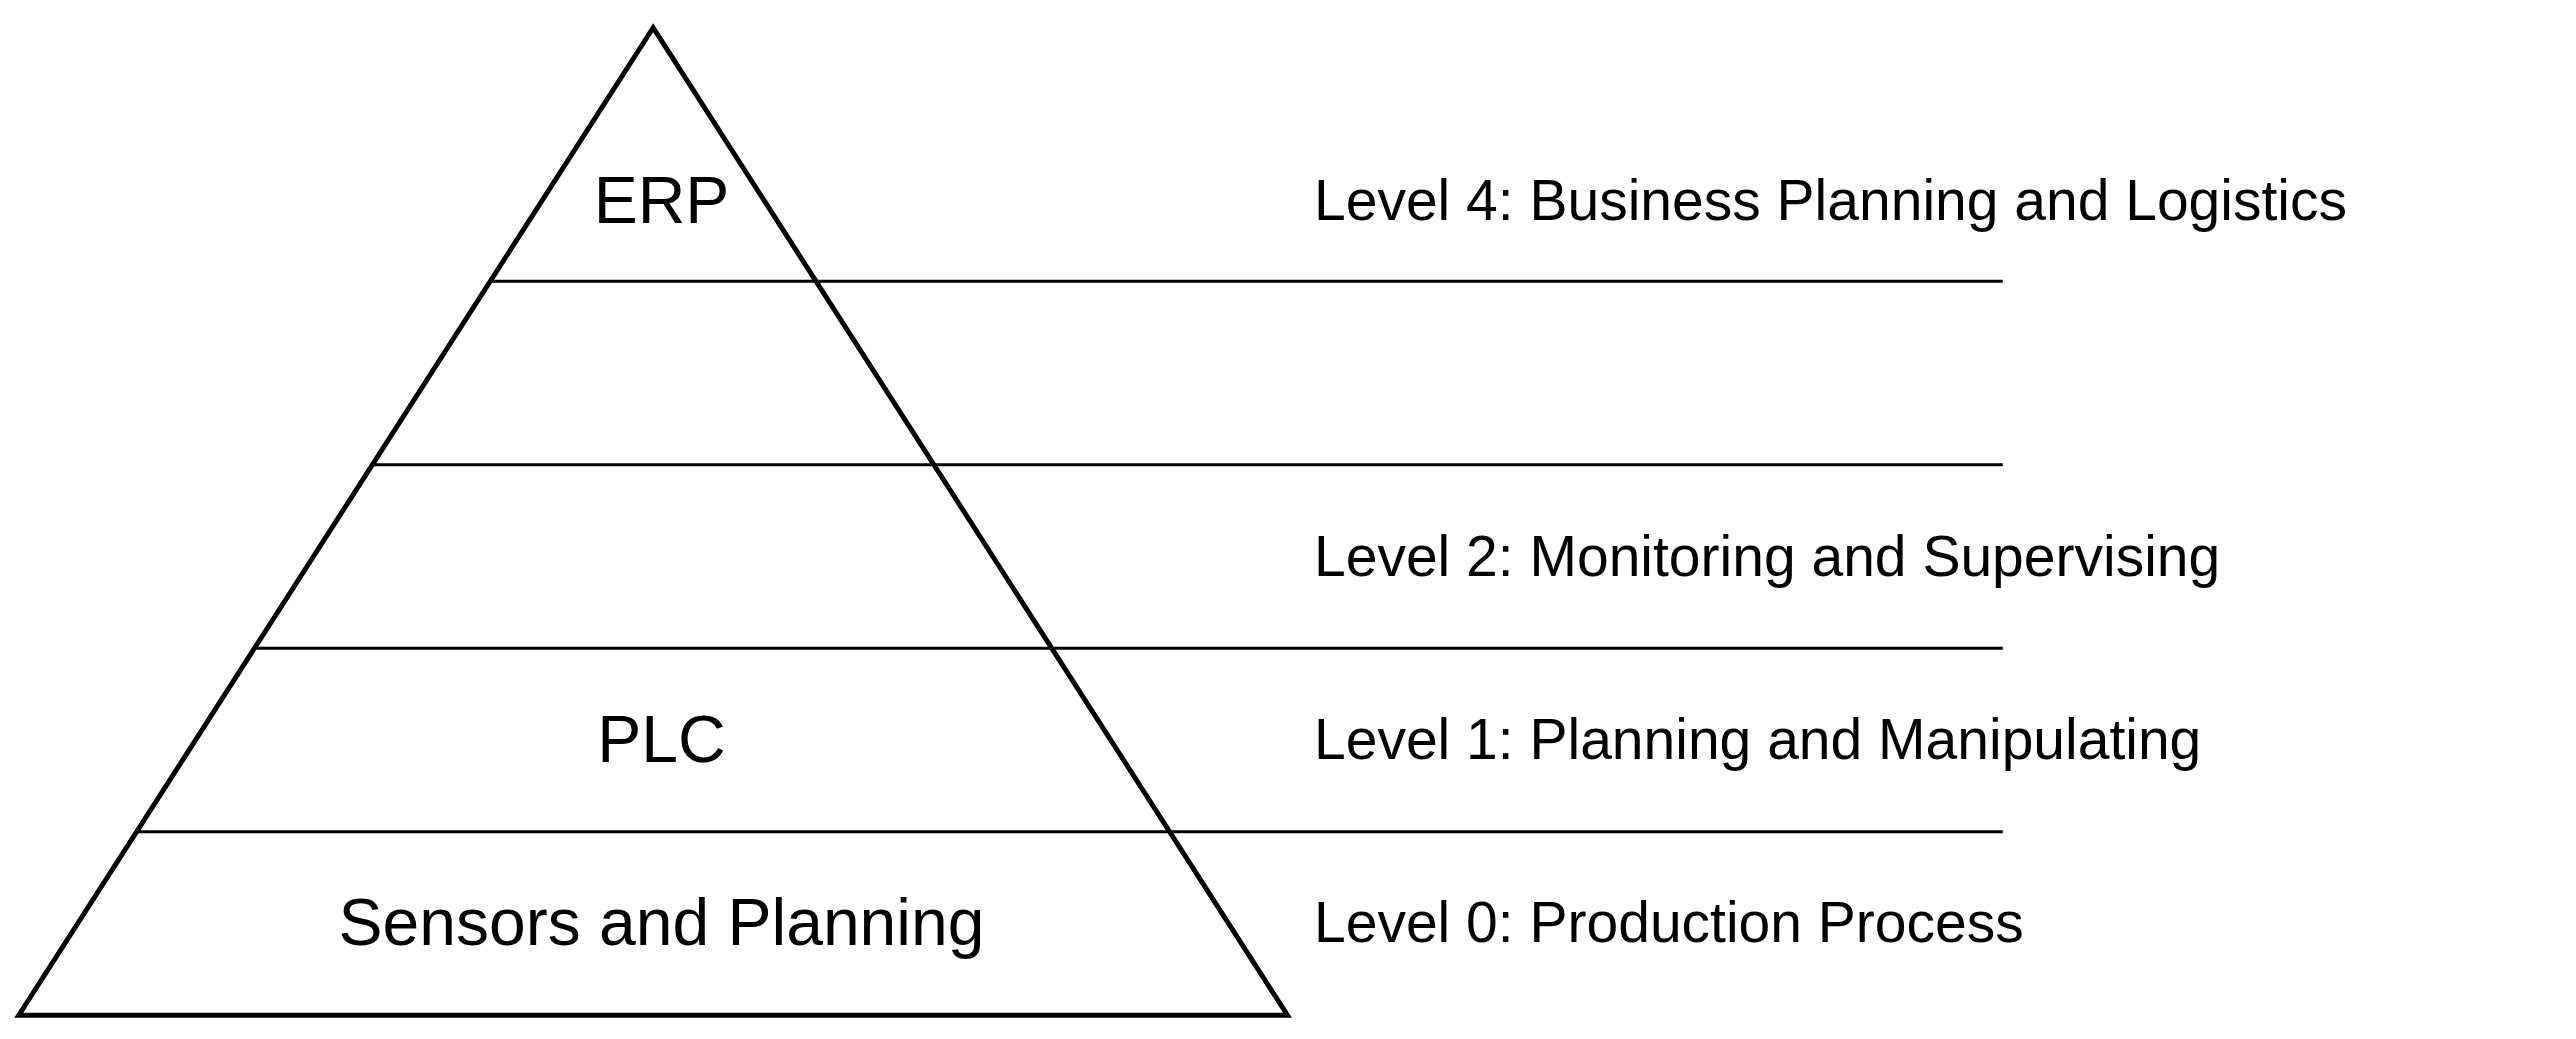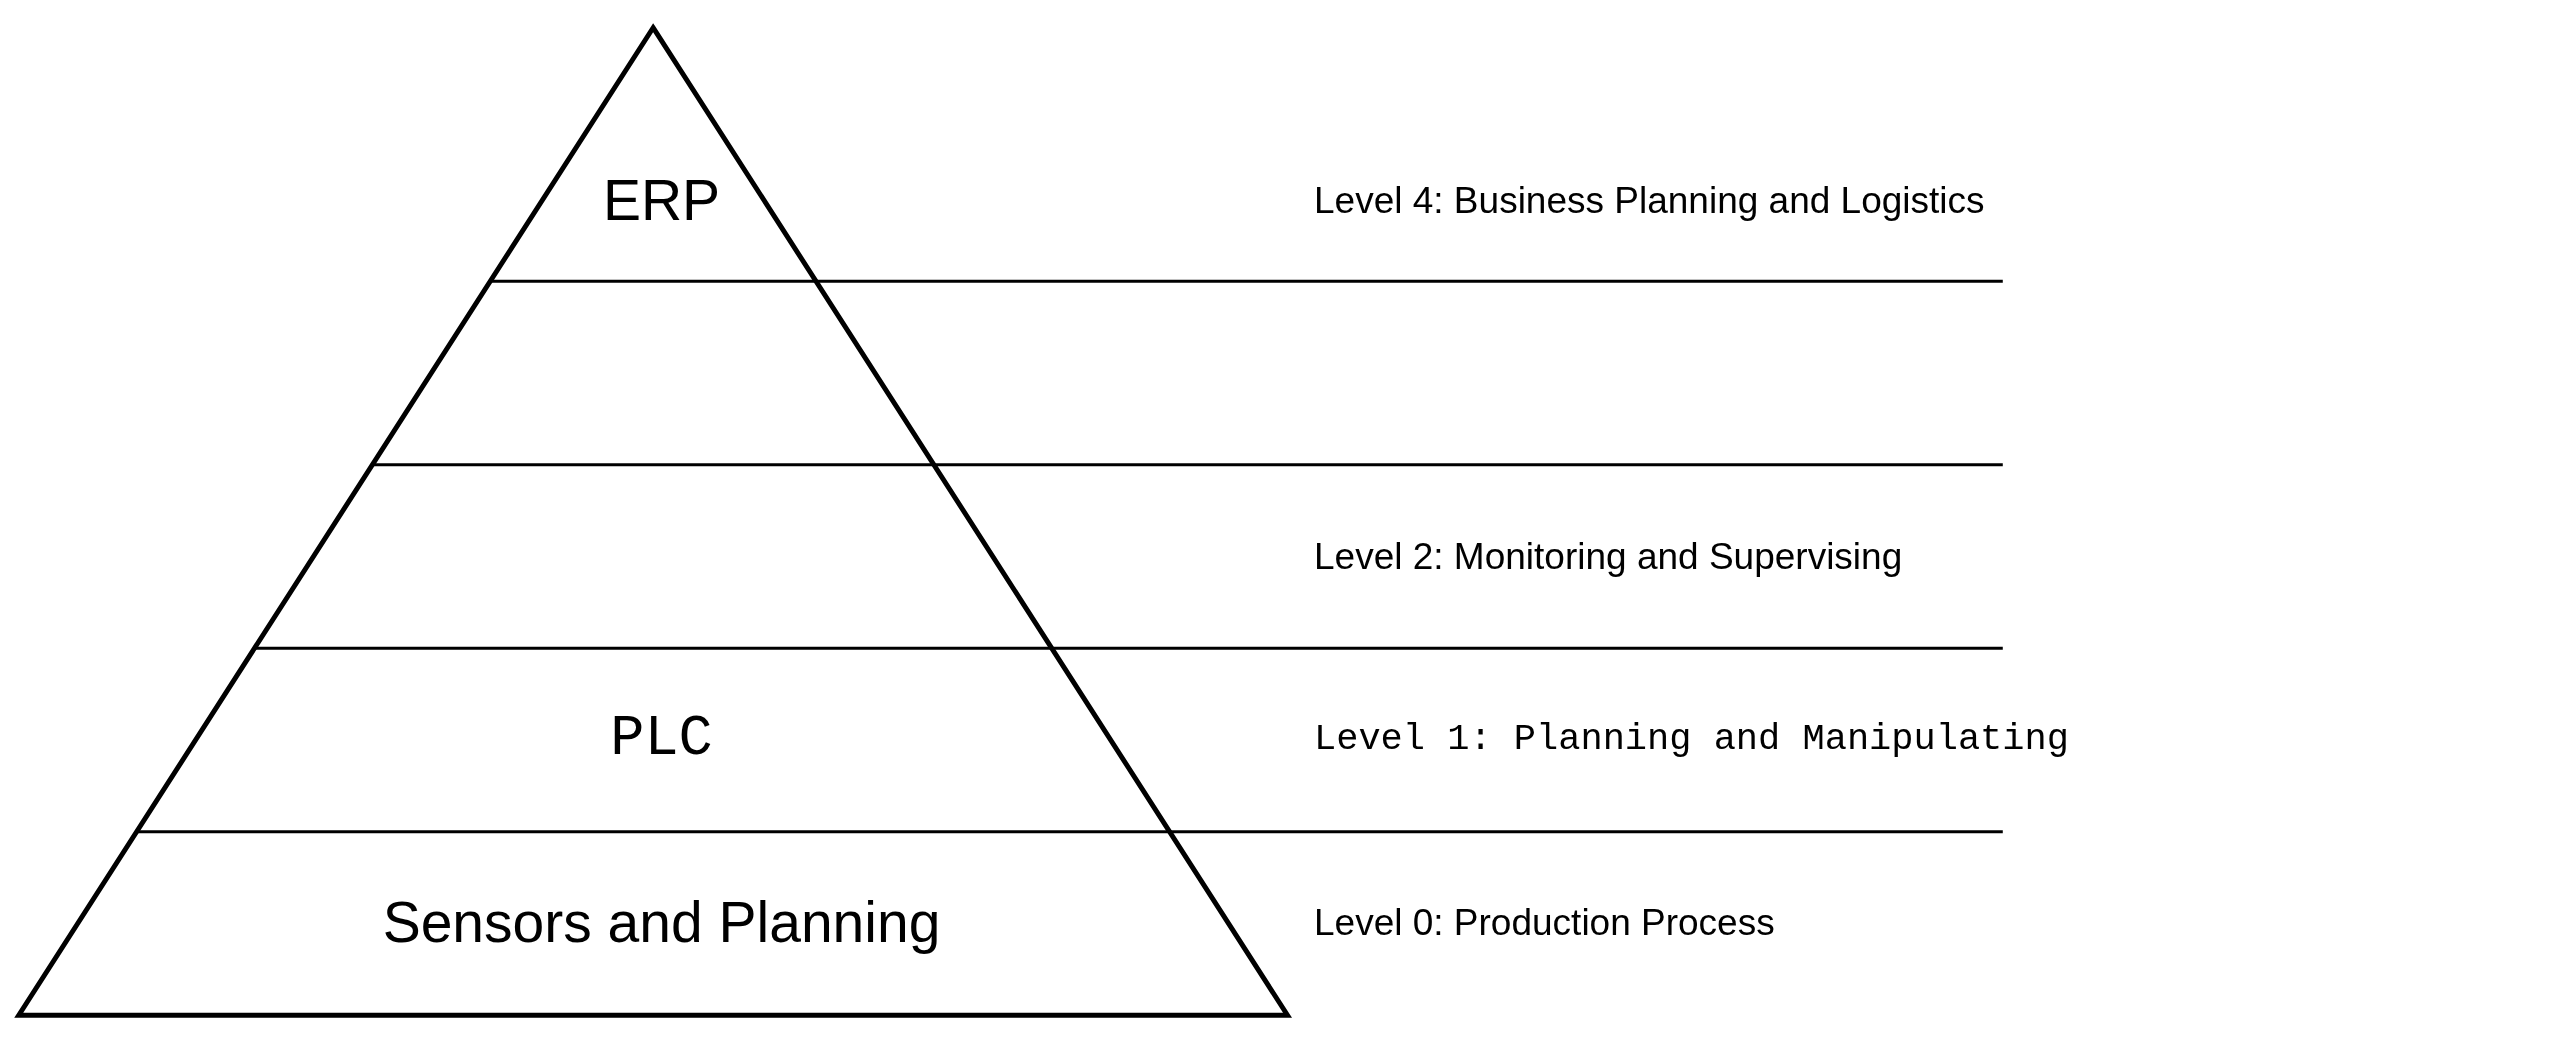--- a/index.html
+++ b/index.html
@@ -23,38 +23,38 @@
     width: 2576px;
     height: 1040px;
   }
   .pyr-label {
     position: absolute;
     left: 168px;
     width: 987px;
     height: 67px;
     line-height: 67px;
     text-align: center;
-    font-size: 57px;
+    font-size: 66px;
     white-space: nowrap;
     color: #000000;
   }
   .lvl-label {
     position: absolute;
     left: 1314px;
     height: 67px;
     line-height: 67px;
     text-align: center;
-    font-size: 37px;
+    font-size: 57px;
     white-space: nowrap;
     color: #000000;
   }
   .row-0 { top: 167px; }
   .row-1 { top: 339px; }
   .row-2 { top: 523px; }
-  .row-3 { top: 706px; font-family: Liberation Mono, monospace; }
+  .row-3 { top: 706px; }
   .row-4 { top: 889px; }
 </style>
 </head>
 <body>
 
 <div class="canvas">
 
   <svg class="diagram-svg" viewBox="0 0 2611 1054" xmlns="http://www.w3.org/2000/svg">
 
     <path d="M 662 28 L 1305 1029 L 19 1029 Z" fill="none" stroke="#000000" stroke-width="5" stroke-linejoin="miter"></path>

